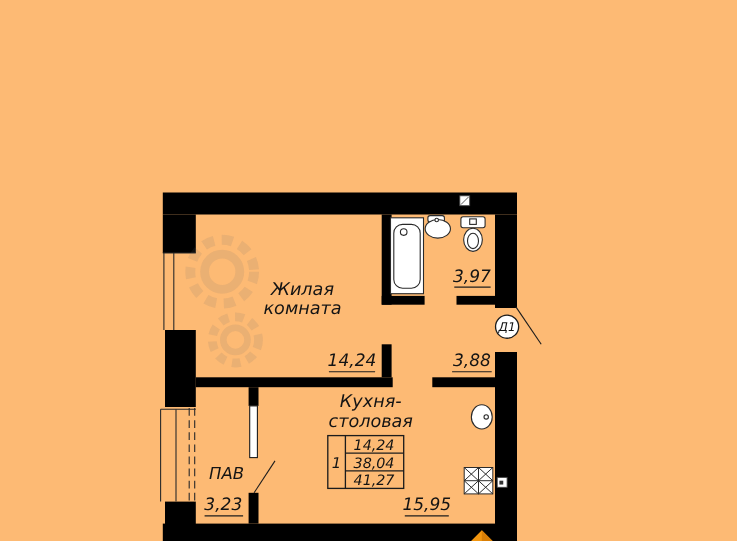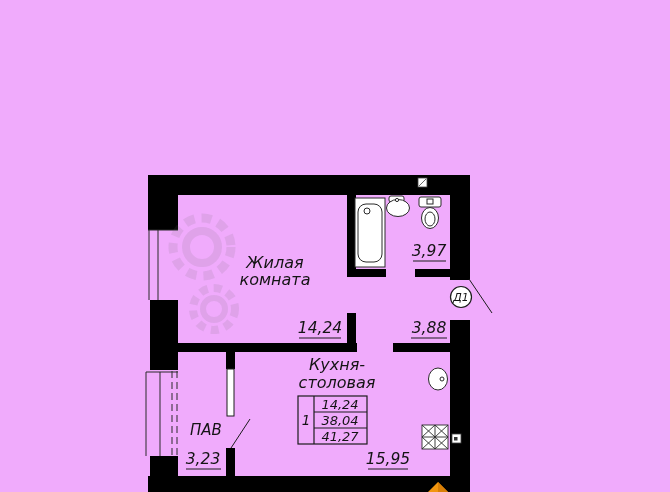--- a/index.html
+++ b/index.html
@@ -1,17 +1,17 @@
 <!DOCTYPE html>
 <html><head>
 <meta charset="utf-8">
 <style>
   html,body{margin:0;padding:0;background:#ffffff;}
   body{width:670px;height:492px;overflow:hidden;font-family:"DejaVu Sans",sans-serif;}
-  .stage{position:relative;width:670px;height:492px;background:#f0abfc;}
+  .stage{position:relative;width:670px;height:492px;background:#fdba74;}
   .stage > svg{position:absolute;left:0;top:0;}
   svg text{font-family:"DejaVu Sans",sans-serif;font-style:italic;fill:#141414;}
   .wm-text{
     position:absolute;left:263px;top:207px;
     font-family:"DejaVu Sans",sans-serif;
     font-weight:bold;font-size:55px;line-height:1;
     letter-spacing:1px;color:rgba(105,105,105,0.15);
     user-select:none;white-space:nowrap;
   }
 </style>

